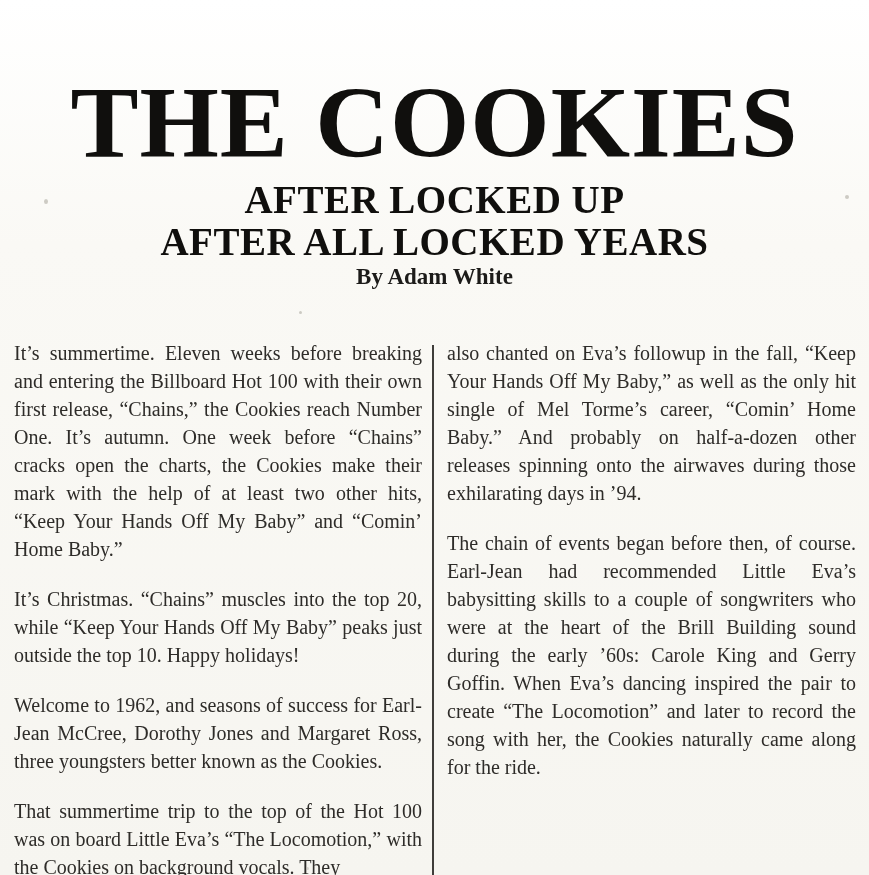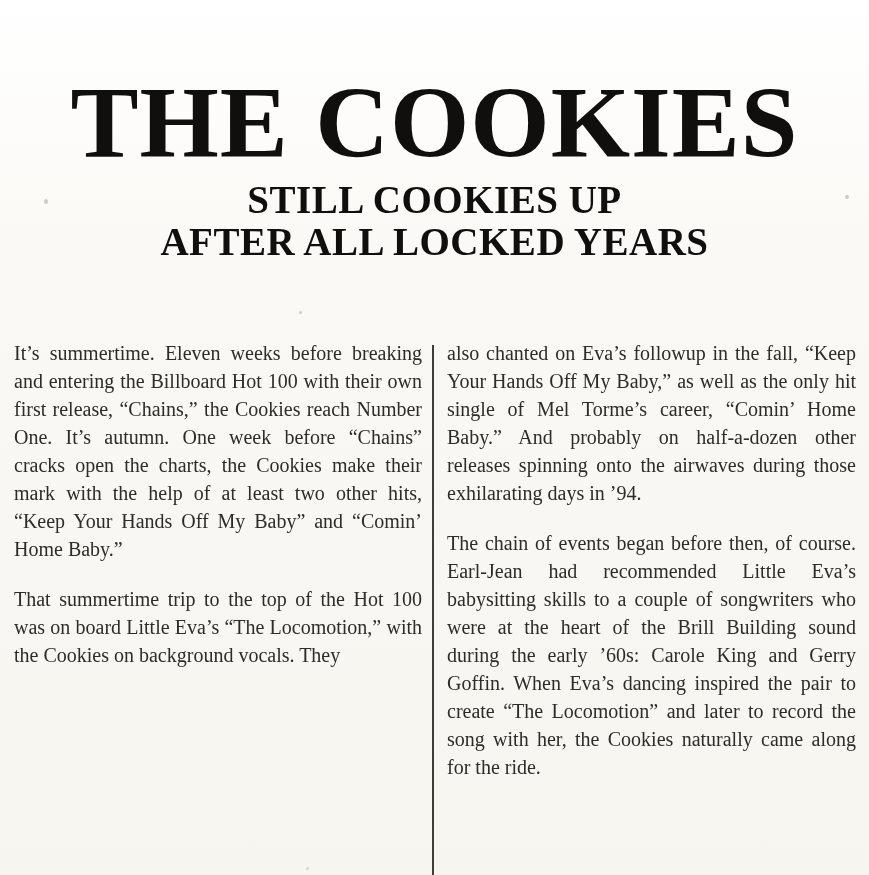--- a/index.html
+++ b/index.html
@@ -92,27 +92,30 @@
   .speck-3 { left: 299px; top: 311px; width: 3px; height: 3px; }
   .speck-4 { left: 306px; top: 867px; width: 3px; height: 3px; opacity: 0.5; }
 </style>
 </head>
 <body>
 
 <div class="page">
   <h1 class="title">THE COOKIES</h1>
 
   <div class="subtitle">
-    <div>STILL COOKIES UP</div>
+    <div>AFTER LOCKED UP</div>
     <div>AFTER ALL LOCKED YEARS</div>
   </div>
 
+  <div class="byline">By Adam White</div>
 
   <div class="col col-left">
       <p>It’s summertime. Eleven weeks before breaking and entering the Billboard Hot 100 with their own first release, “Chains,” the Cookies reach Number One. It’s autumn. One week before “Chains” cracks open the charts, the Cookies make their mark with the help of at least two other hits, “Keep Your Hands Off My Baby” and “Comin’ Home Baby.”</p>
+      <p>It’s Christmas. “Chains” muscles into the top 20, while “Keep Your Hands Off My Baby” peaks just outside the top 10. Happy holidays!</p>
+      <p>Welcome to 1962, and seasons of success for Earl-Jean McCree, Dorothy Jones and Margaret Ross, three youngsters better known as the Cookies.</p>
       <p>That summertime trip to the top of the Hot 100 was on board Little Eva’s “The Locomotion,” with the Cookies on background vocals. They</p>
     </div>
 
   <div class="divider"></div>
 
   <div class="col col-right">
       <p>also chanted on Eva’s followup in the fall, “Keep Your Hands Off My Baby,” as well as the only hit single of Mel Torme’s career, “Comin’ Home Baby.” And probably on half-a-dozen other releases spinning onto the airwaves during those exhilarating days in ’94.</p>
       <p>The chain of events began before then, of course. Earl-Jean had recommended Little Eva’s babysitting skills to a couple of songwriters who were at the heart of the Brill Building sound during the early ’60s: Carole King and Gerry Goffin. When Eva’s dancing inspired the pair to create “The Locomotion” and later to record the song with her, the Cookies naturally came along for the ride.</p>
     </div>
 

